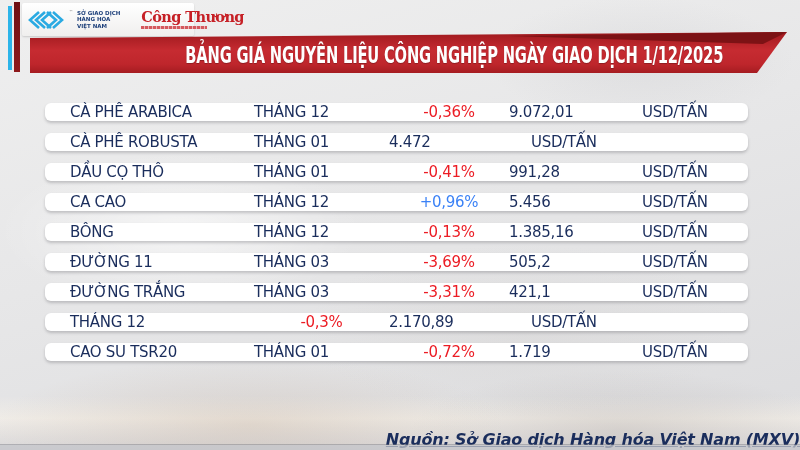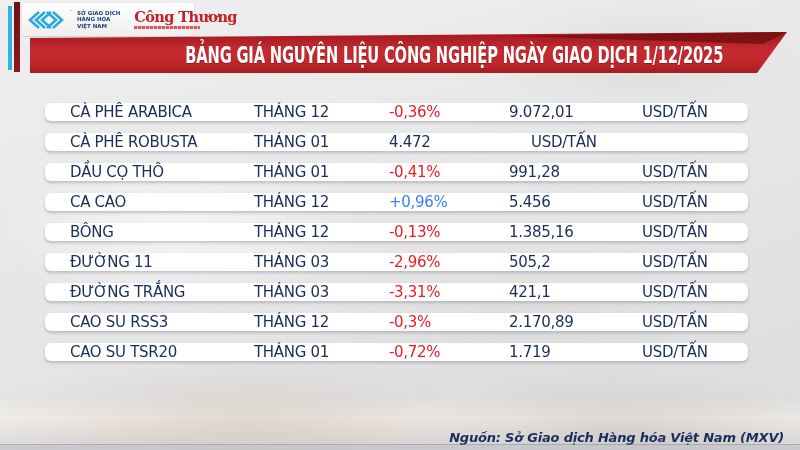--- a/index.html
+++ b/index.html
@@ -29,21 +29,21 @@
   
   .logo-plate{
     position:absolute;left:22px;top:3px;width:172px;height:33px;
     background:linear-gradient(180deg,#ffffff,#f0efee);
     border-radius:2px;display:flex;align-items:center;gap:4px;padding:0 5px;box-sizing:border-box;
     box-shadow:0 1px 2px rgba(0,0,0,0.15);
   }
   .mxv-mark{flex:0 0 auto;display:block;}
   .tm{font-size:4px;color:#8a8a8a;align-self:flex-start;margin-top:6px;}
   .mxv-name{font-size:5.5px;font-weight:bold;color:#1c3f7a;line-height:1.2;letter-spacing:0;white-space:nowrap;}
-  .ct-wrap{display:flex;flex-direction:column;align-items:flex-start;margin-left:10px;}
+  .ct-wrap{display:flex;flex-direction:column;align-items:flex-start;margin-left:17px;}
   .ct-logo{font-family:"DejaVu Serif","Liberation Serif",serif;font-weight:bold;font-size:14.5px;color:#c62026;letter-spacing:-0.6px;line-height:1;white-space:nowrap;}
   .ct-bar{width:66px;height:2.5px;margin-top:1.5px;background:repeating-linear-gradient(90deg,#d4595e 0 3px,#eab5b7 3px 4px);}
 
   
   .banner-svg{position:absolute;left:30px;top:29px;}
   .banner-title{
     position:absolute;left:34px;top:38px;width:766px;height:34px;line-height:34px;
     text-align:left;white-space:nowrap;color:#ffffff;
   }
   .banner-title span{
@@ -55,30 +55,30 @@
   
   .rows{position:absolute;left:45px;top:103px;width:703px;}
   .row{
     height:18px;margin-bottom:12px;background:#ffffff;border-radius:6px;
     box-shadow:0 2px 3px rgba(90,90,95,0.30);
     display:grid;grid-template-columns:184px 135px 120px 111px 1fr;
     align-items:center;padding-left:25px;box-sizing:border-box;
     font-weight:normal;font-size:15px;color:#1a2d5c;
   }
   .cell{white-space:nowrap;letter-spacing:-0.3px;}
-  .cell.change{text-align:left;}
+  .cell.change{text-align:center;}
   .cell.change.neg{color:#ec1c24;}
   .cell.change.pos{color:#3b82f6;}
   .cell.price{text-align:left;}
   .cell.unit{padding-left:22px;}
 
   
   .source{
-    position:absolute;top:430px;right:16px;
-    font-size:13px;font-style:italic;font-weight:bold;color:#1a2d5c;letter-spacing:-0.2px;
+    position:absolute;top:430px;right:0;
+    font-size:16px;font-style:italic;font-weight:bold;color:#1a2d5c;letter-spacing:-0.2px;text-decoration:underline;
   }
 </style>
 </head>
 <body>
 
 <div class="stage">
   <div class="bg-texture"></div>
 
   <div class="stripe-cyan"></div>
   <div class="stripe-maroon"></div>
@@ -158,35 +158,34 @@
       <span class="cell name">BÔNG</span>
       <span class="cell month">THÁNG 12</span>
       <span class="cell change neg">-0,13%</span>
       <span class="cell price">1.385,16</span>
       <span class="cell unit">USD/TẤN</span>
     </div>
 
     <div class="row">
       <span class="cell name">ĐƯỜNG 11</span>
       <span class="cell month">THÁNG 03</span>
-      <span class="cell change neg">-2,96%</span>
+      <span class="cell change neg">-3,69%</span>
       <span class="cell price">505,2</span>
       <span class="cell unit">USD/TẤN</span>
     </div>
 
     <div class="row">
       <span class="cell name">ĐƯỜNG TRẮNG</span>
       <span class="cell month">THÁNG 03</span>
       <span class="cell change neg">-3,31%</span>
       <span class="cell price">421,1</span>
       <span class="cell unit">USD/TẤN</span>
     </div>
 
     <div class="row">
-      <span class="cell name">CAO SU RSS3</span>
       <span class="cell month">THÁNG 12</span>
       <span class="cell change neg">-0,3%</span>
       <span class="cell price">2.170,89</span>
       <span class="cell unit">USD/TẤN</span>
     </div>
 
     <div class="row">
       <span class="cell name">CAO SU TSR20</span>
       <span class="cell month">THÁNG 01</span>
       <span class="cell change neg">-0,72%</span>

